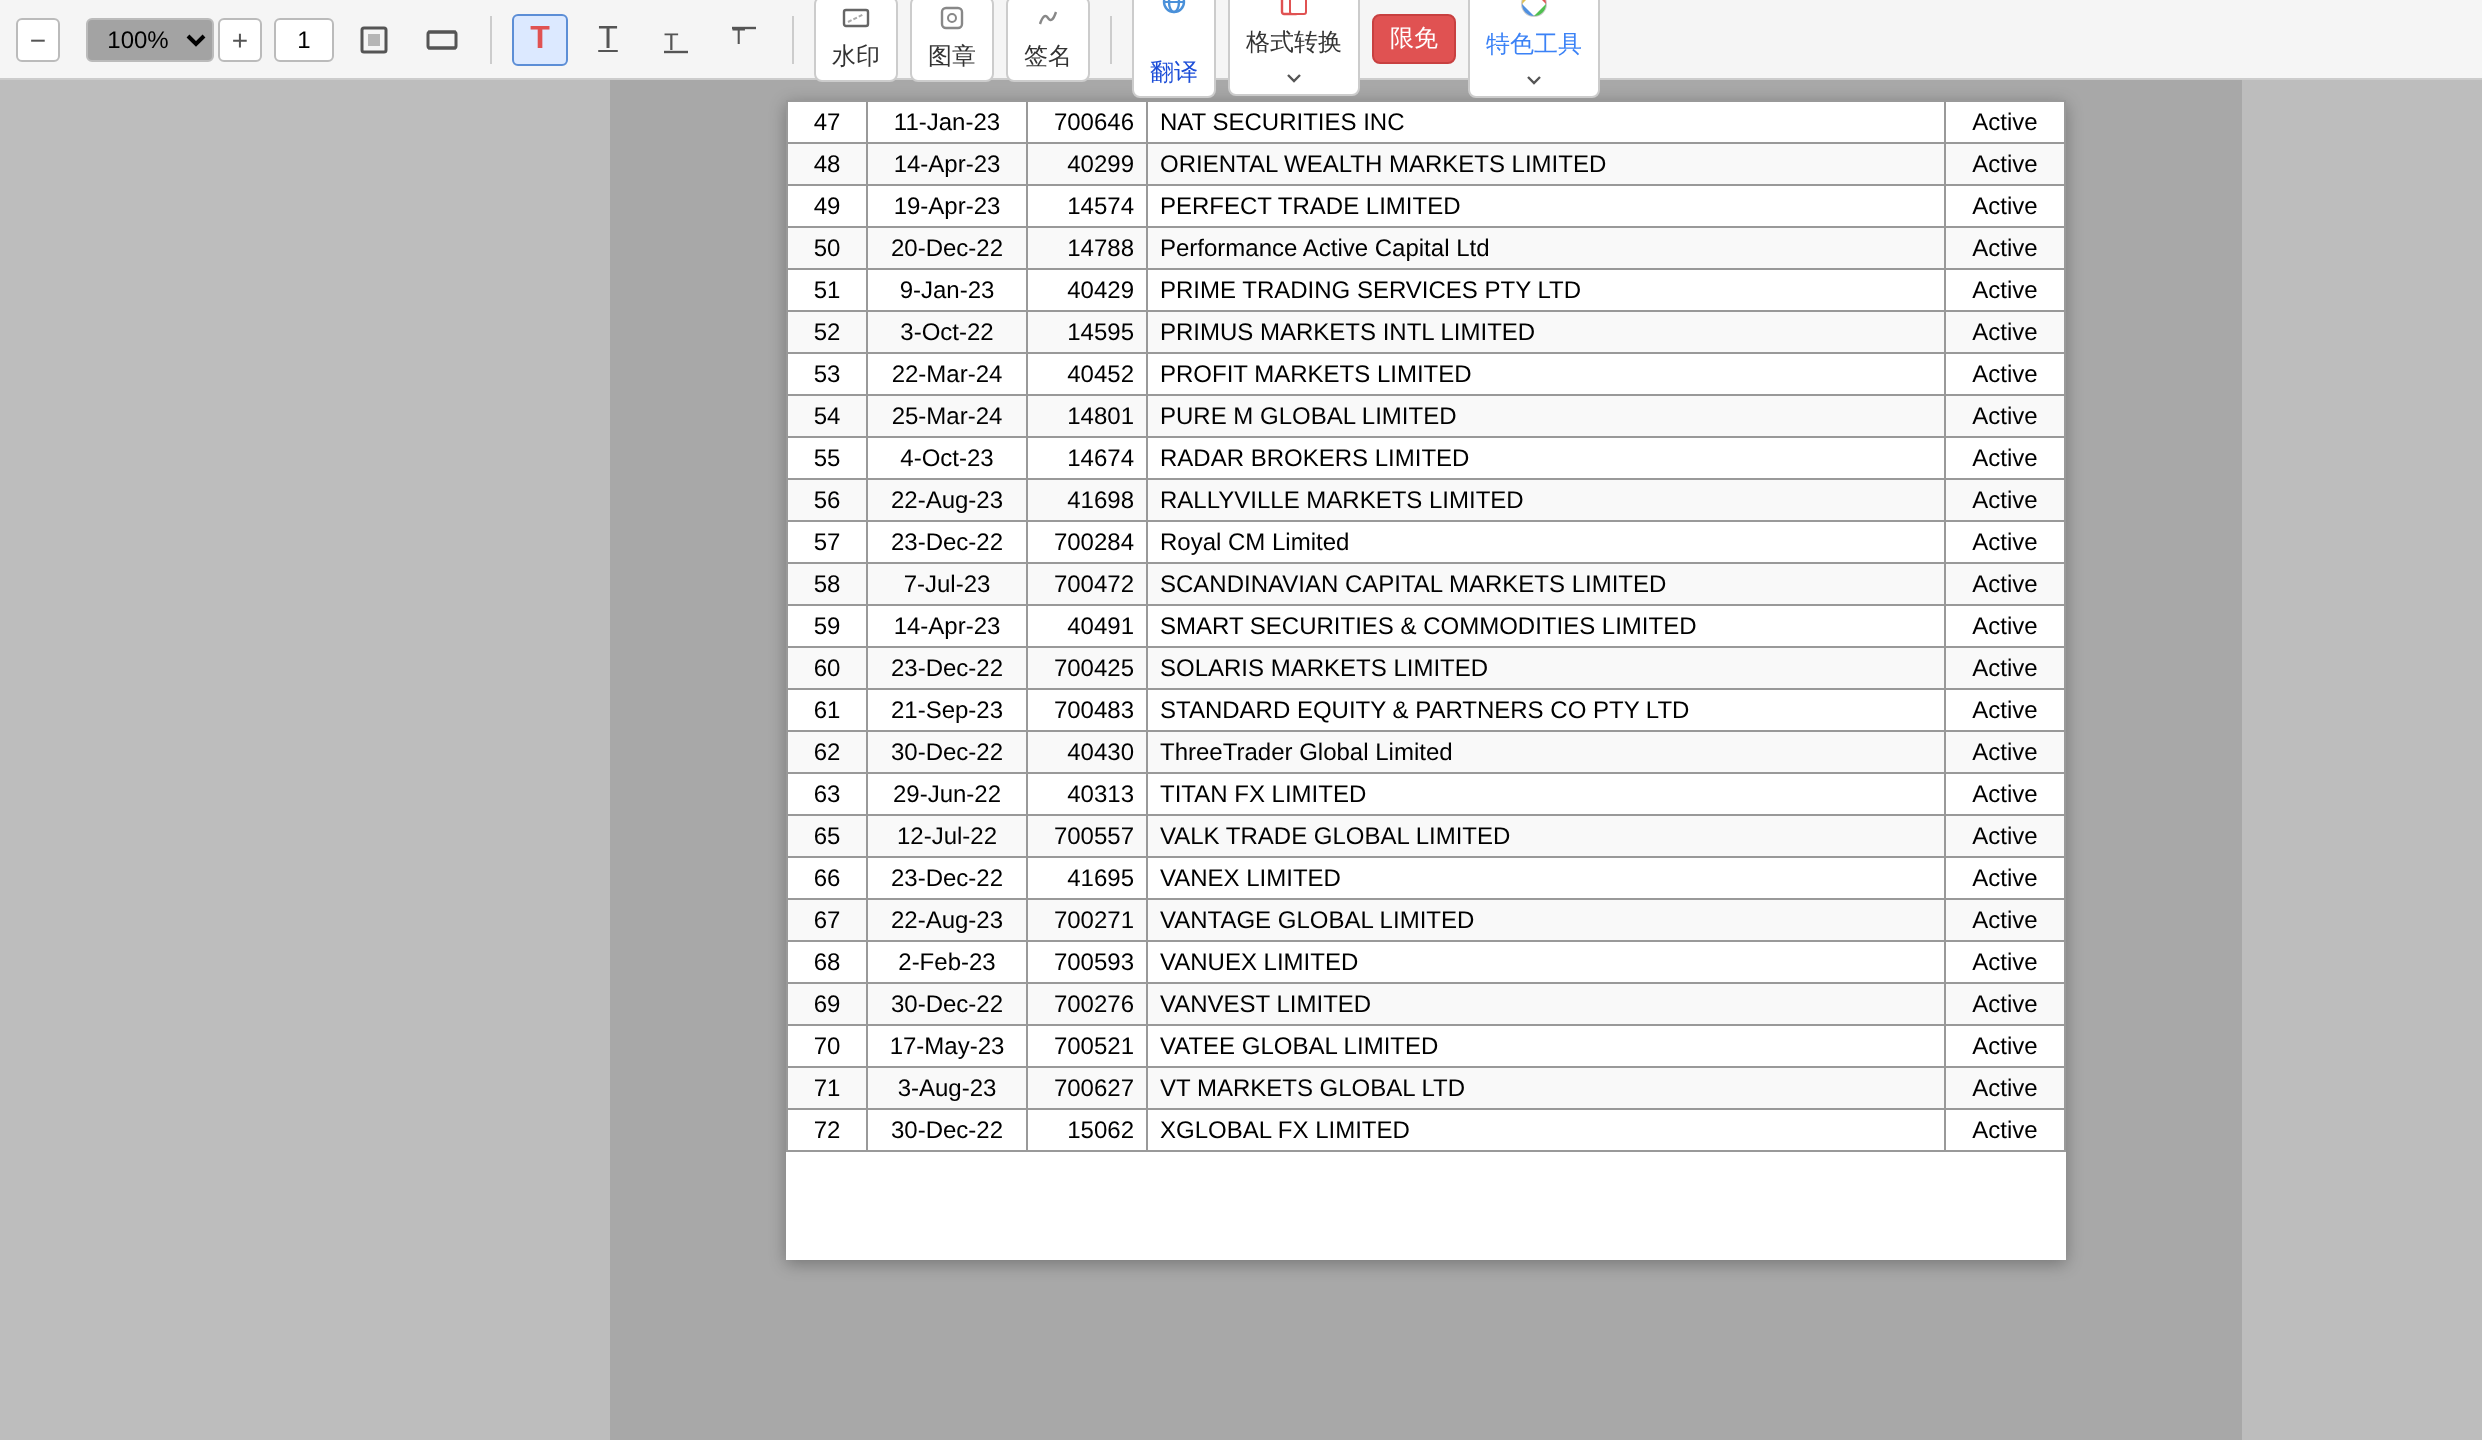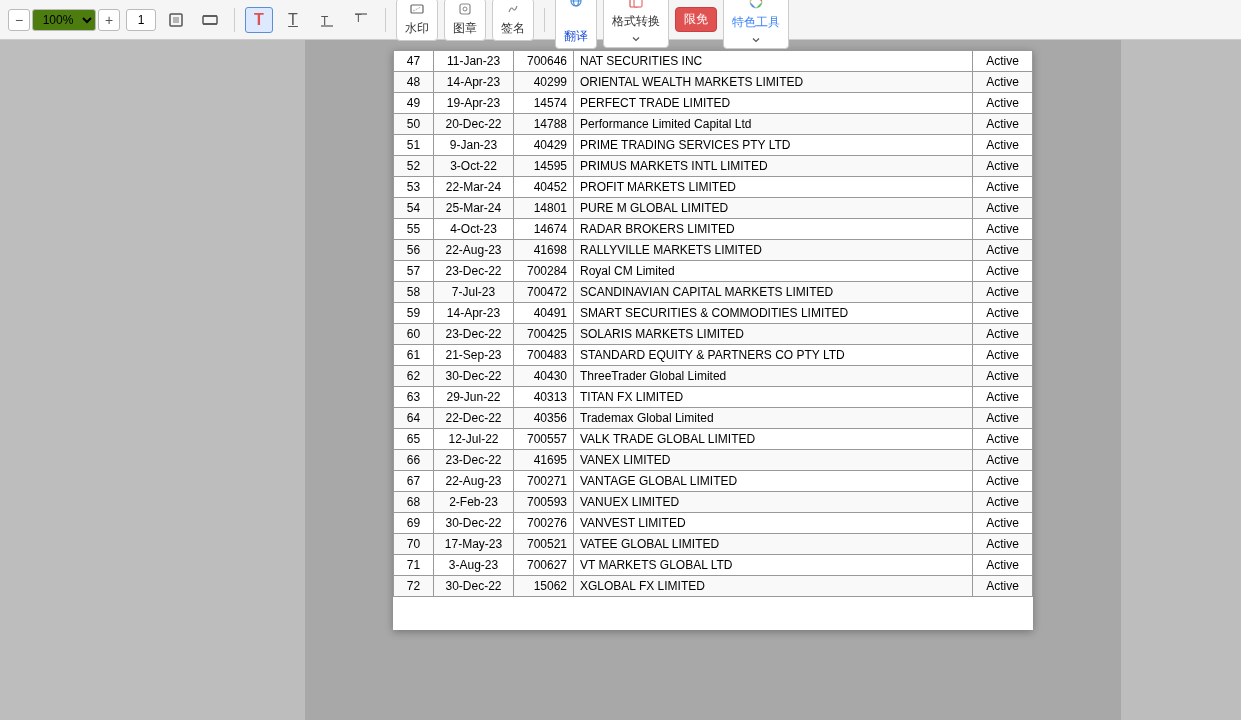--- a/index.html
+++ b/index.html
@@ -38,24 +38,25 @@
       background: #fff;
       cursor: pointer;
       font-size: 14px;
       display: flex; align-items: center; justify-content: center;
       color: #555;
     }
     .zoom-select {
       width: 64px; height: 22px;
       border: 1px solid #bbb;
       border-radius: 3px;
-      background: #4d7c0f;
+      background: #a3a3a3;
       font-size: 12px;
       text-align: center;
       cursor: pointer;
+      margin-left: 11px;
     }
     .toolbar-divider {
       width: 1px;
       height: 24px;
       background: #ccc;
       margin: 0 4px;
     }
     .page-input-wrap {
       display: flex;
       align-items: center;
@@ -321,21 +322,21 @@
               <td>49</td>
               <td>19-Apr-23</td>
               <td>14574</td>
               <td>PERFECT TRADE LIMITED</td>
               <td>Active</td>
             </tr>
             <tr>
               <td>50</td>
               <td>20-Dec-22</td>
               <td>14788</td>
-              <td>Performance Limited Capital Ltd</td>
+              <td>Performance Active Capital Ltd</td>
               <td>Active</td>
             </tr>
             <tr>
               <td>51</td>
               <td>9-Jan-23</td>
               <td>40429</td>
               <td>PRIME TRADING SERVICES PTY LTD</td>
               <td>Active</td>
             </tr>
             <tr>
@@ -416,27 +417,20 @@
               <td>Active</td>
             </tr>
             <tr>
               <td>63</td>
               <td>29-Jun-22</td>
               <td>40313</td>
               <td>TITAN FX LIMITED</td>
               <td>Active</td>
             </tr>
             <tr>
-              <td>64</td>
-              <td>22-Dec-22</td>
-              <td>40356</td>
-              <td>Trademax Global Limited</td>
-              <td>Active</td>
-            </tr>
-            <tr>
               <td>65</td>
               <td>12-Jul-22</td>
               <td>700557</td>
               <td>VALK TRADE GLOBAL LIMITED</td>
               <td>Active</td>
             </tr>
             <tr>
               <td>66</td>
               <td>23-Dec-22</td>
               <td>41695</td>

